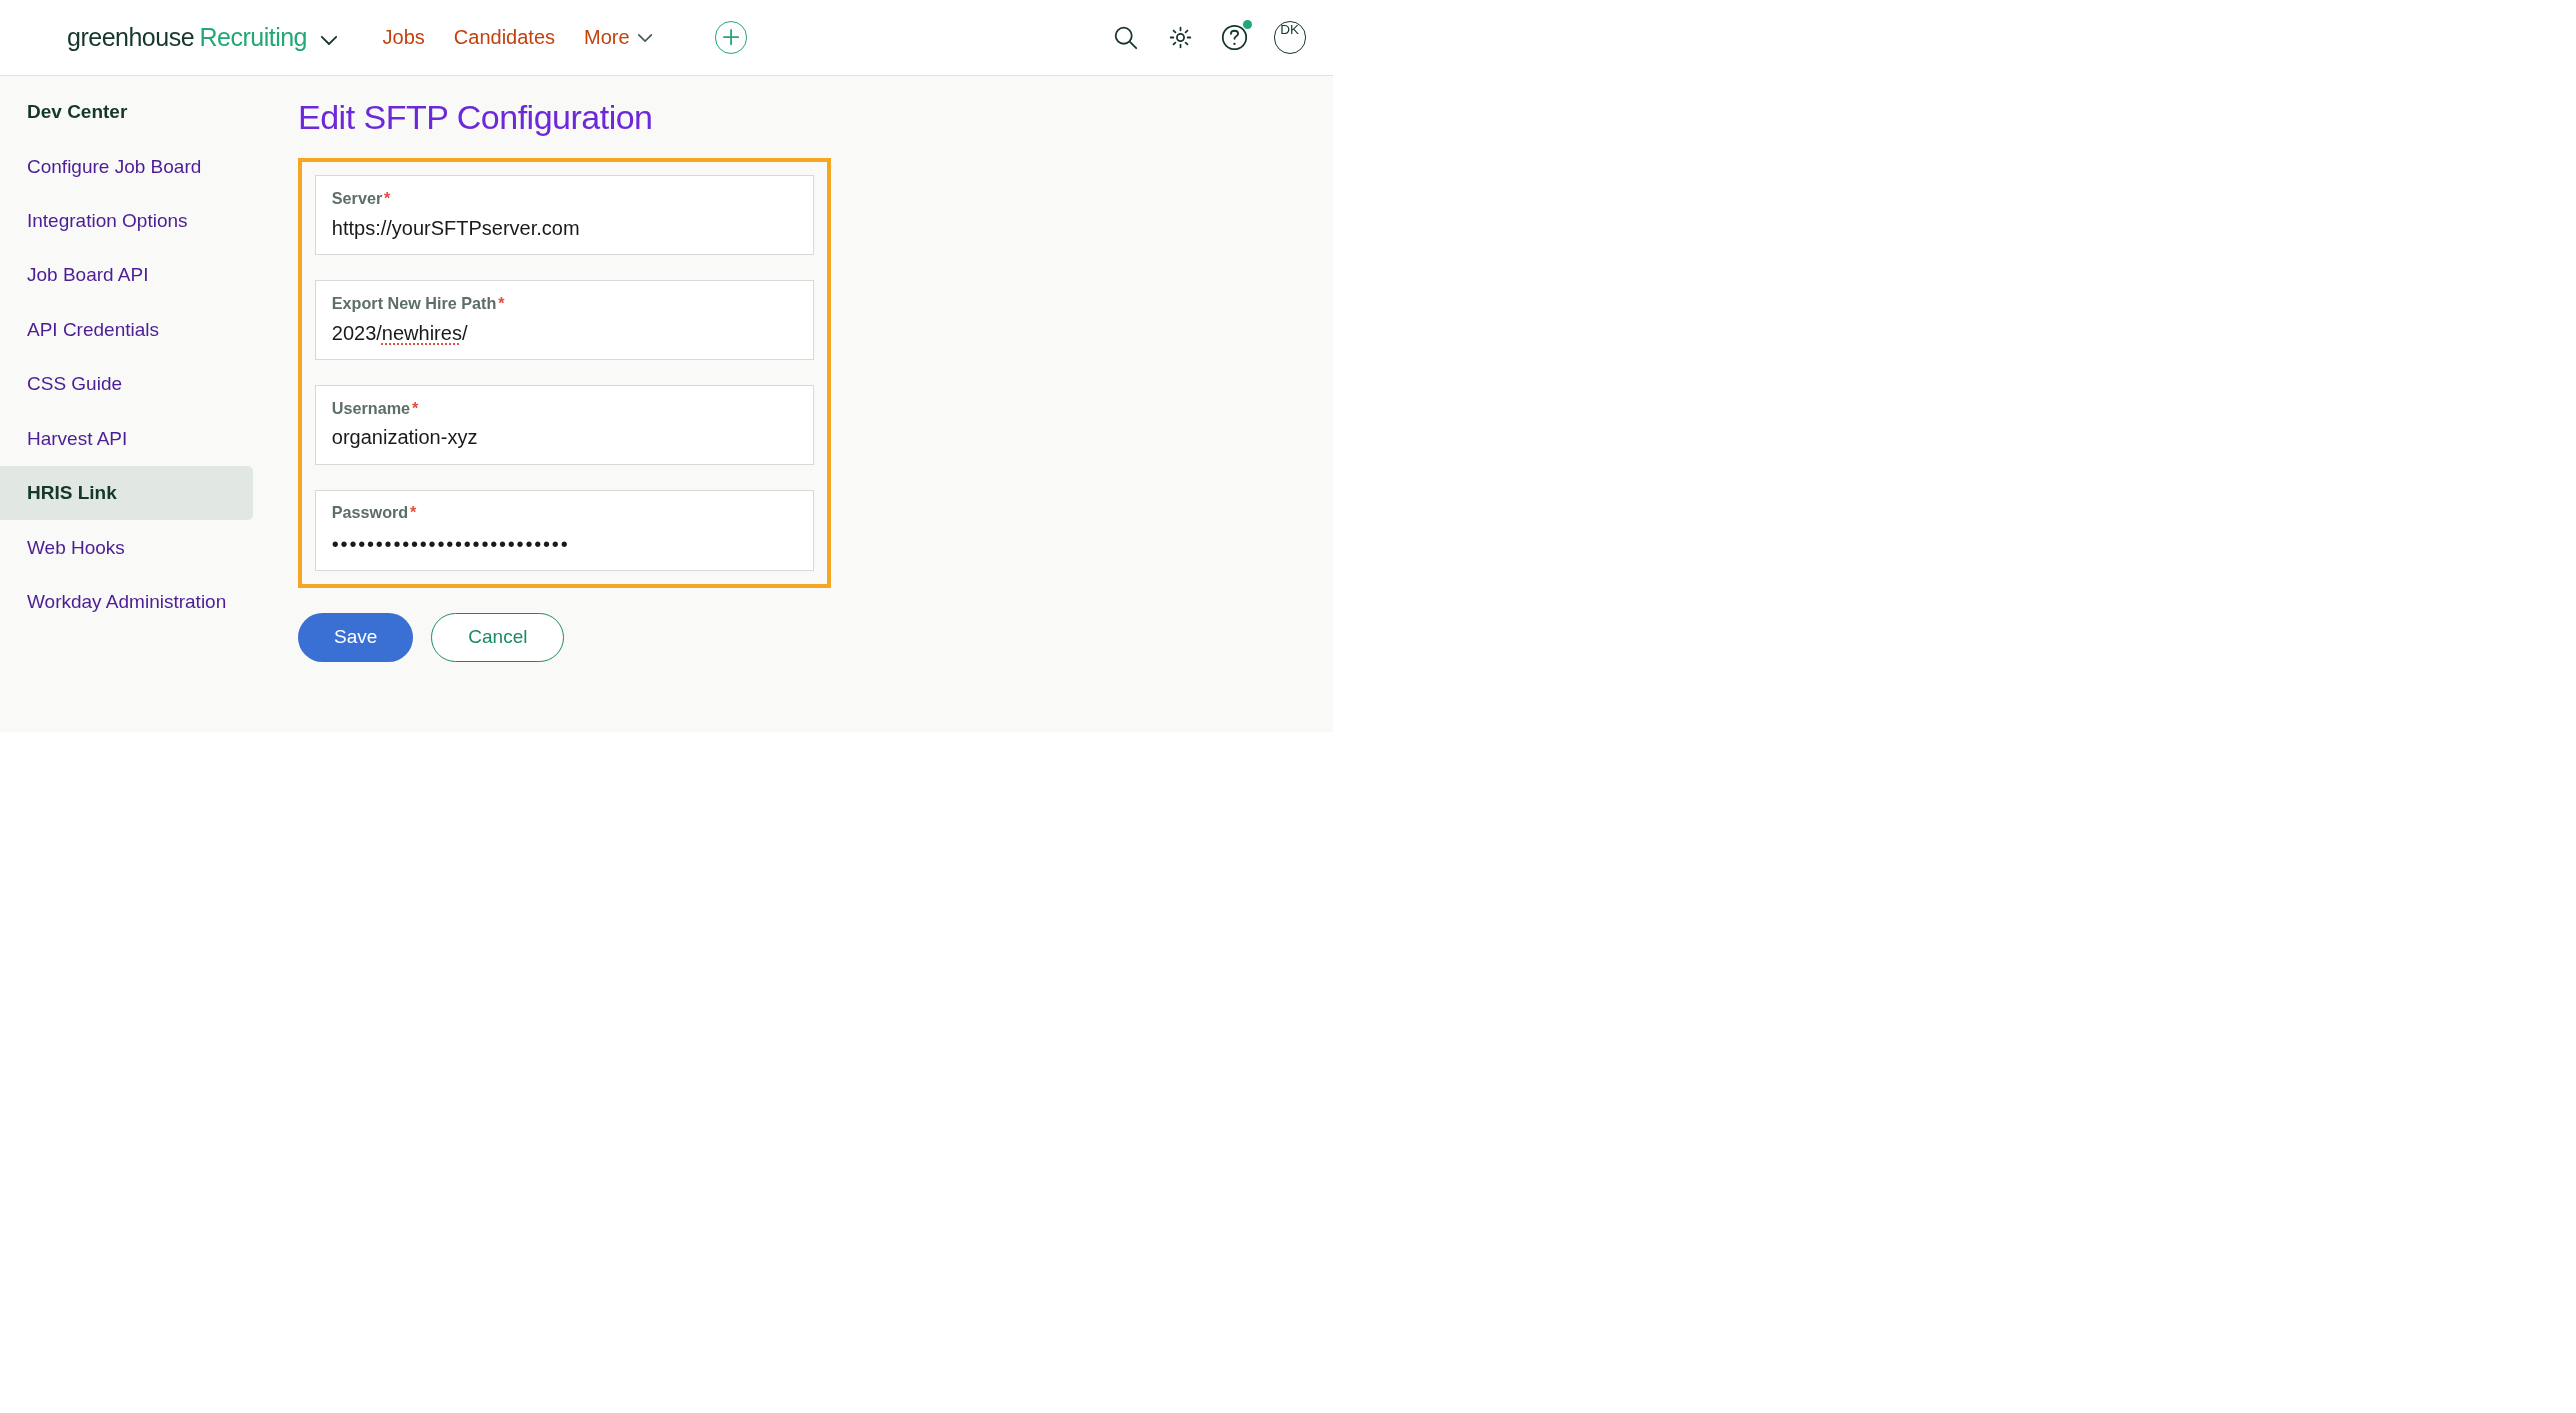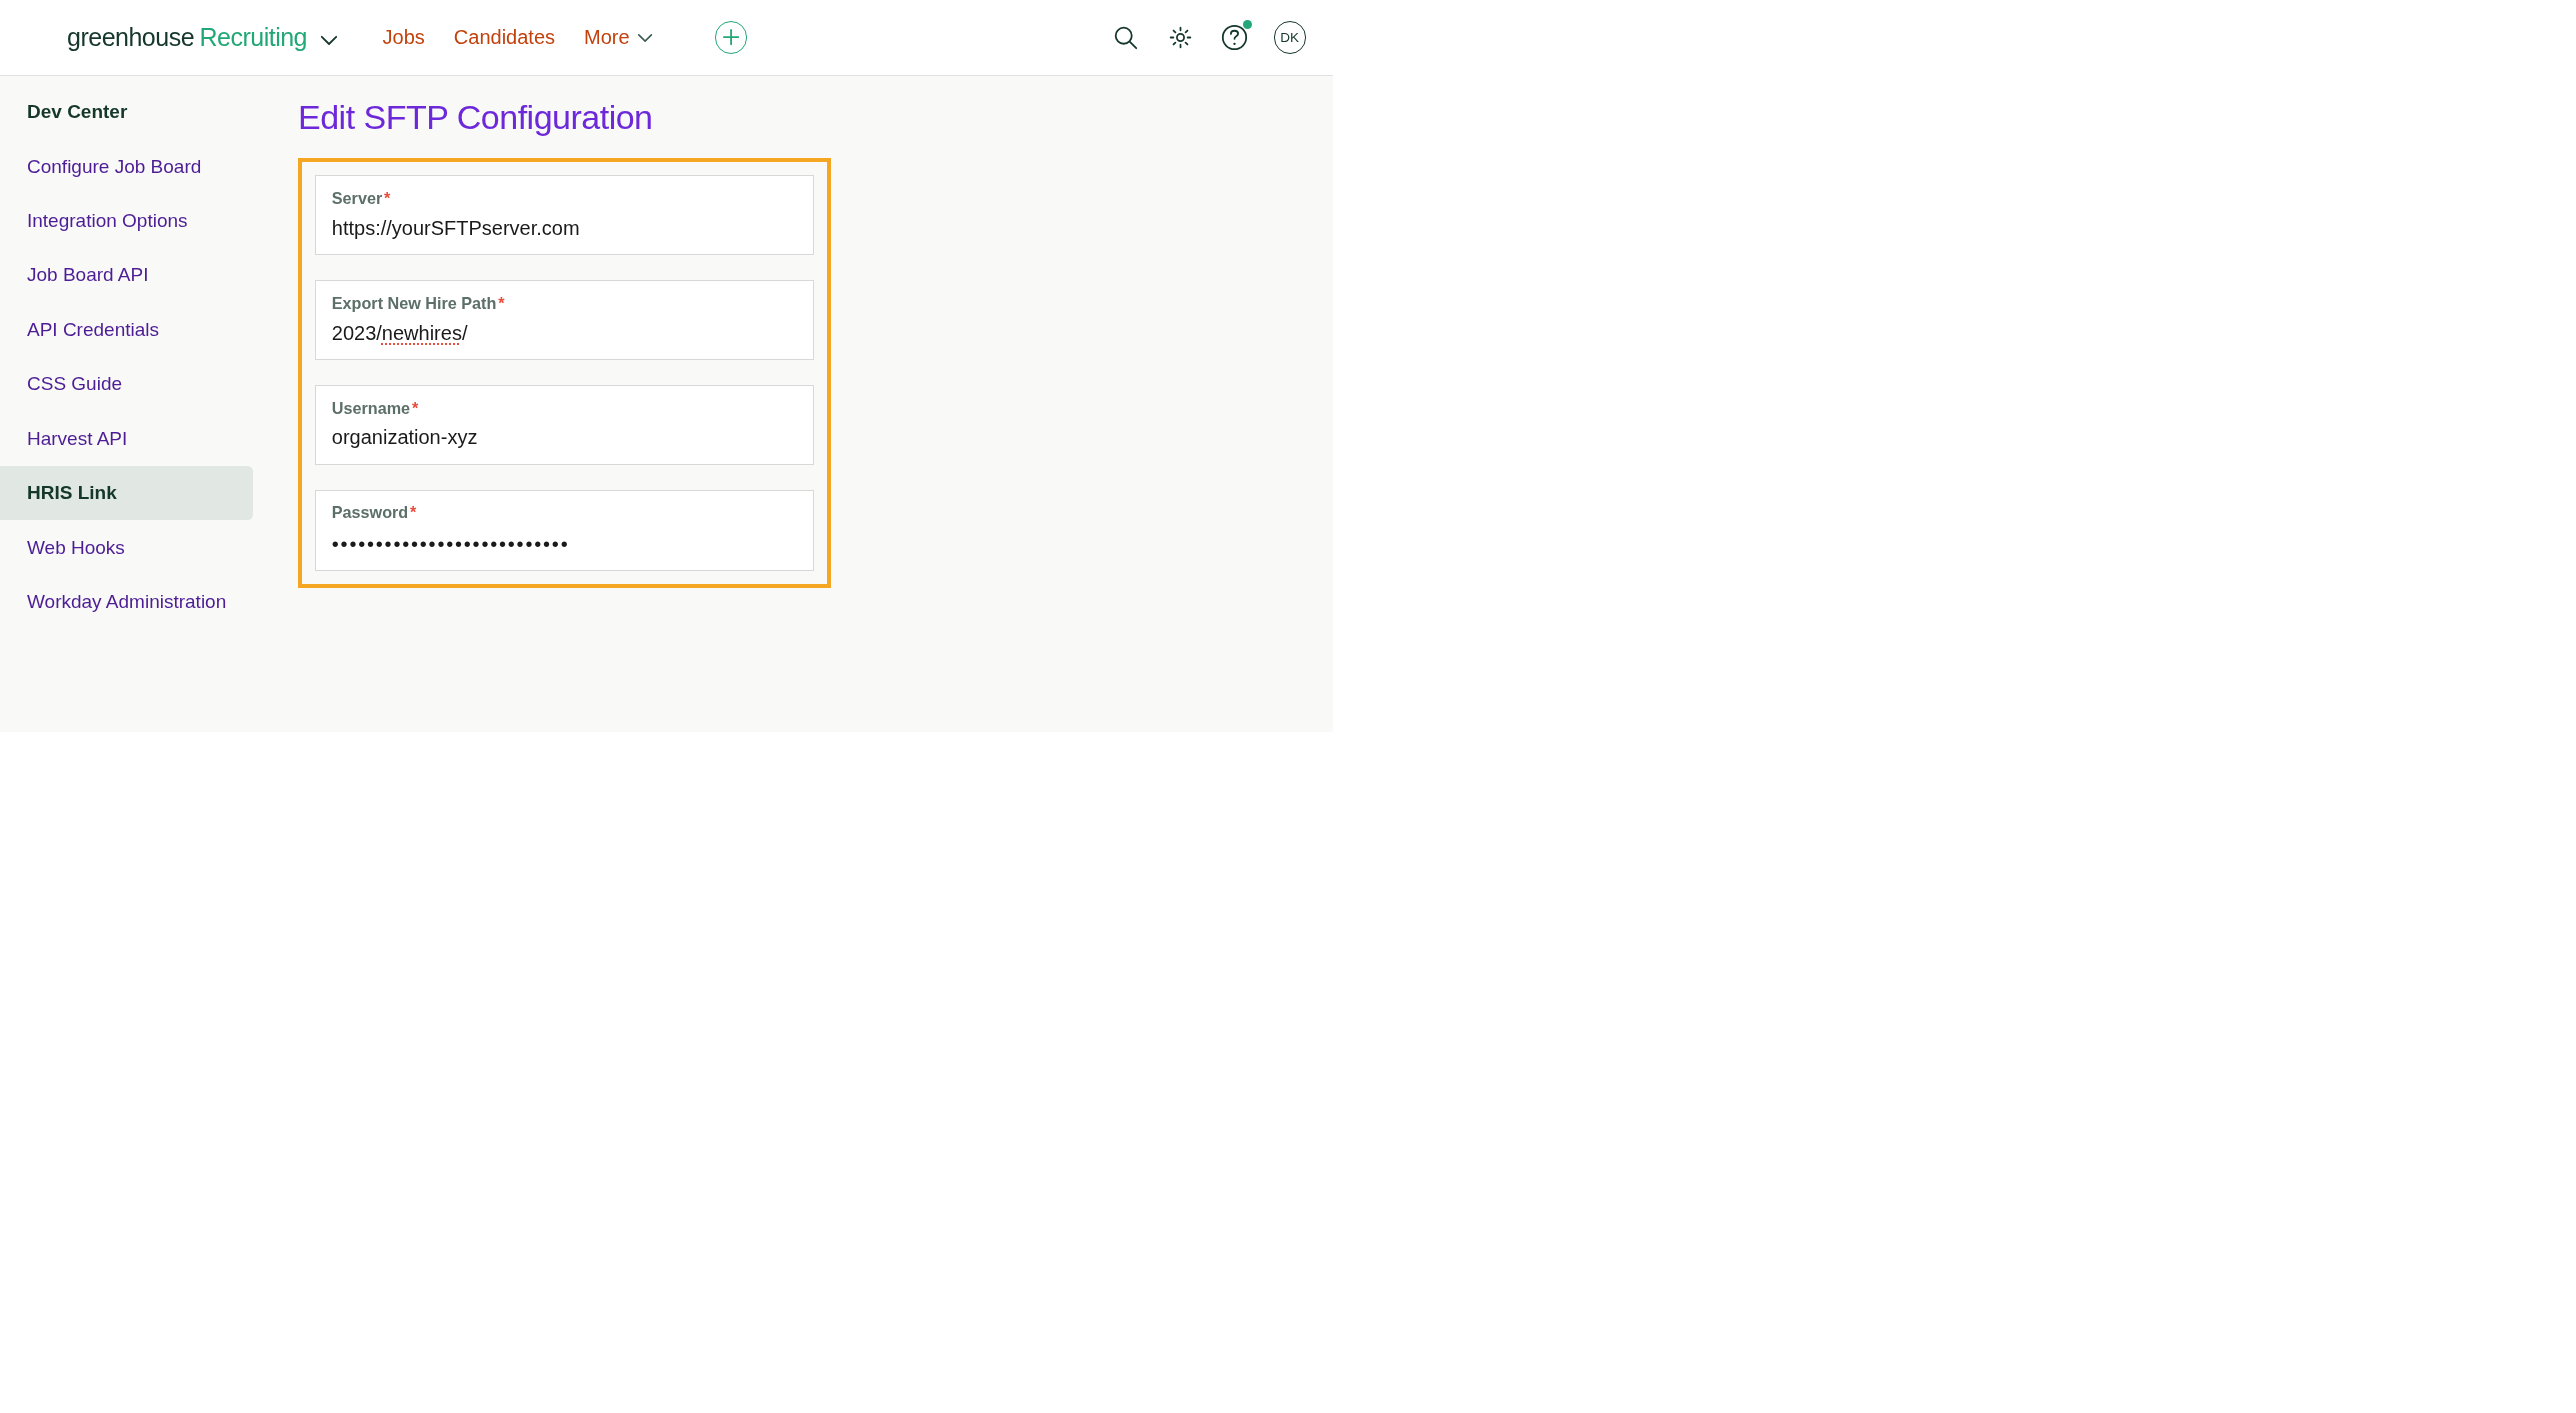--- a/index.html
+++ b/index.html
@@ -69,21 +69,21 @@
   }
   .notif-dot {
     position: absolute; top: -1.8px; right: -1.8px;
     width: 9px; height: 9px; border-radius: 50%;
     background: #22a776;
   }
   .avatar {
     width: 32.5px; height: 32.5px;
     border: 1.4px solid #15372c;
     border-radius: 50%;
-    display: flex; align-items: center; justify-content: center;
+    display: flex; justify-content: center;
     font-size: 13.5px;
     font-weight: 500;
     color: #15372c;
   }
 
   
   .body {
     display: flex;
     height: calc(100% - 76px);
     background: #f9f9f8;
@@ -305,16 +305,20 @@
 
       <div class="field">
         <div class="field-label">
           <span>Password</span><span class="required">*</span>
         </div>
         <div class="password-dots">•••••••••••••••••••••••••••</div>
       </div>
 
     </div>
 
+    <div class="actions">
+      <button class="btn btn-primary">Save</button>
+      <button class="btn btn-secondary">Cancel</button>
+    </div>
 
   </div>
 </div>
 
 
 </body></html>

